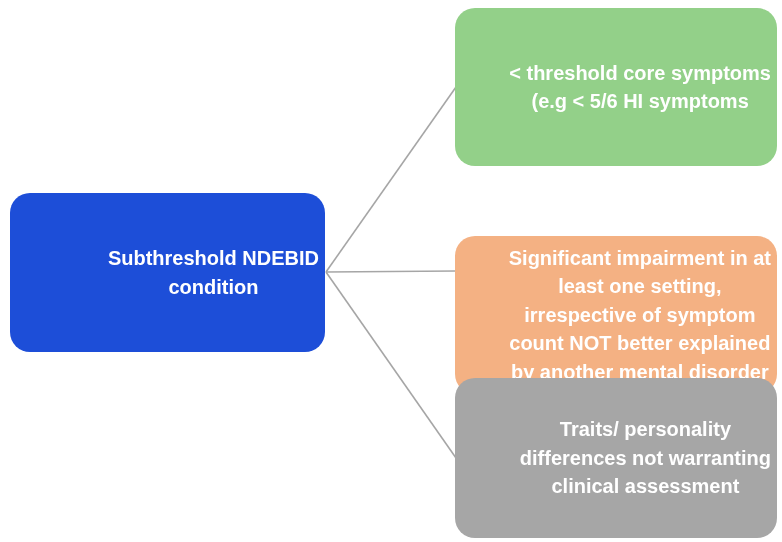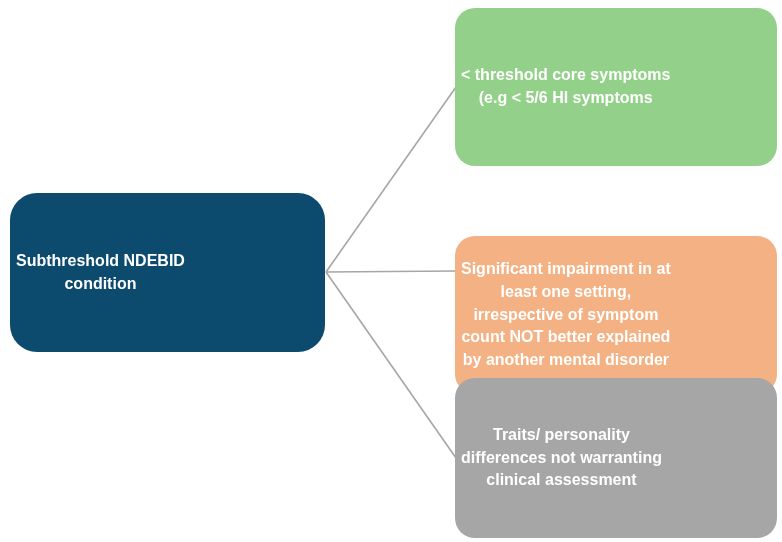--- a/index.html
+++ b/index.html
@@ -20,25 +20,25 @@
     left: 0;
     top: 0;
     width: 782px;
     height: 542px;
   }
   .node {
     position: absolute;
     border-radius: 20px;
     display: flex;
     align-items: center;
-    justify-content: flex-start;
+    justify-content: flex-end;
     text-align: center;
     color: #ffffff;
     font-weight: bold;
-    font-size: 16px;
+    font-size: 20px;
     line-height: 1.42;
     white-space: pre-line;
     box-sizing: border-box;
     padding: 4px 6px;
   }
   .node-root   { left: 10px;  top: 193px; width: 315px; height: 159px; }
   .node-green  { left: 455px; top: 8px;   width: 322px; height: 158px; }
   .node-orange { left: 455px; top: 192px; width: 322px; height: 158px; }
   .node-gray   { left: 455px; top: 378px; width: 322px; height: 160px; }
   .connector { fill: none; stroke-width: 1.6px; }
@@ -47,21 +47,21 @@
 <body>
 
 <div class="canvas">
 
   <svg class="connector-layer" viewBox="0 0 782 542" xmlns="http://www.w3.org/2000/svg">
     <line class="connector" x1="326" y1="272" x2="456" y2="87" style="stroke: rgb(166, 166, 166);"></line>
     <line class="connector" x1="326" y1="272" x2="456" y2="271" style="stroke: rgb(166, 166, 166);"></line>
     <line class="connector" x1="326" y1="272" x2="456" y2="458" style="stroke: rgb(166, 166, 166);"></line>
   </svg>
 
-  <div class="node node-root" style="background-color: #0c4a6e; border-radius: 27px;">
+  <div class="node node-root" style="background-color: #1d4ed8;">
     <span>Subthreshold NDEBID
 condition</span>
   </div>
 
   <div class="node node-green" style="background-color: rgb(147, 208, 137);">
     <span>&lt; threshold core symptoms
 (e.g &lt; 5/6 HI symptoms</span>
   </div>
 
   <div class="node node-orange" style="background-color: rgb(244, 177, 131); margin-top: 44px;">

